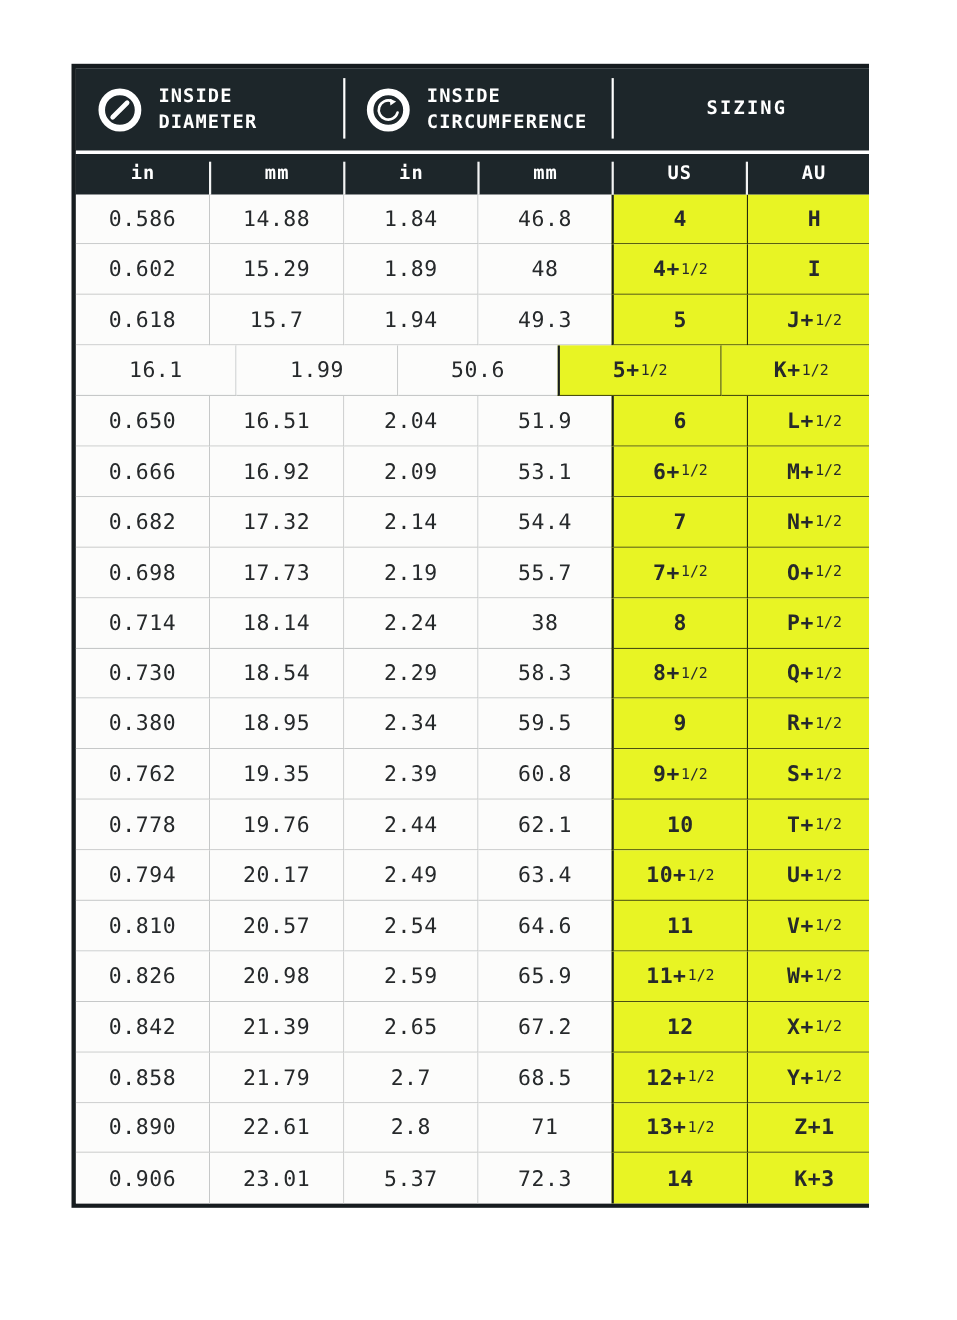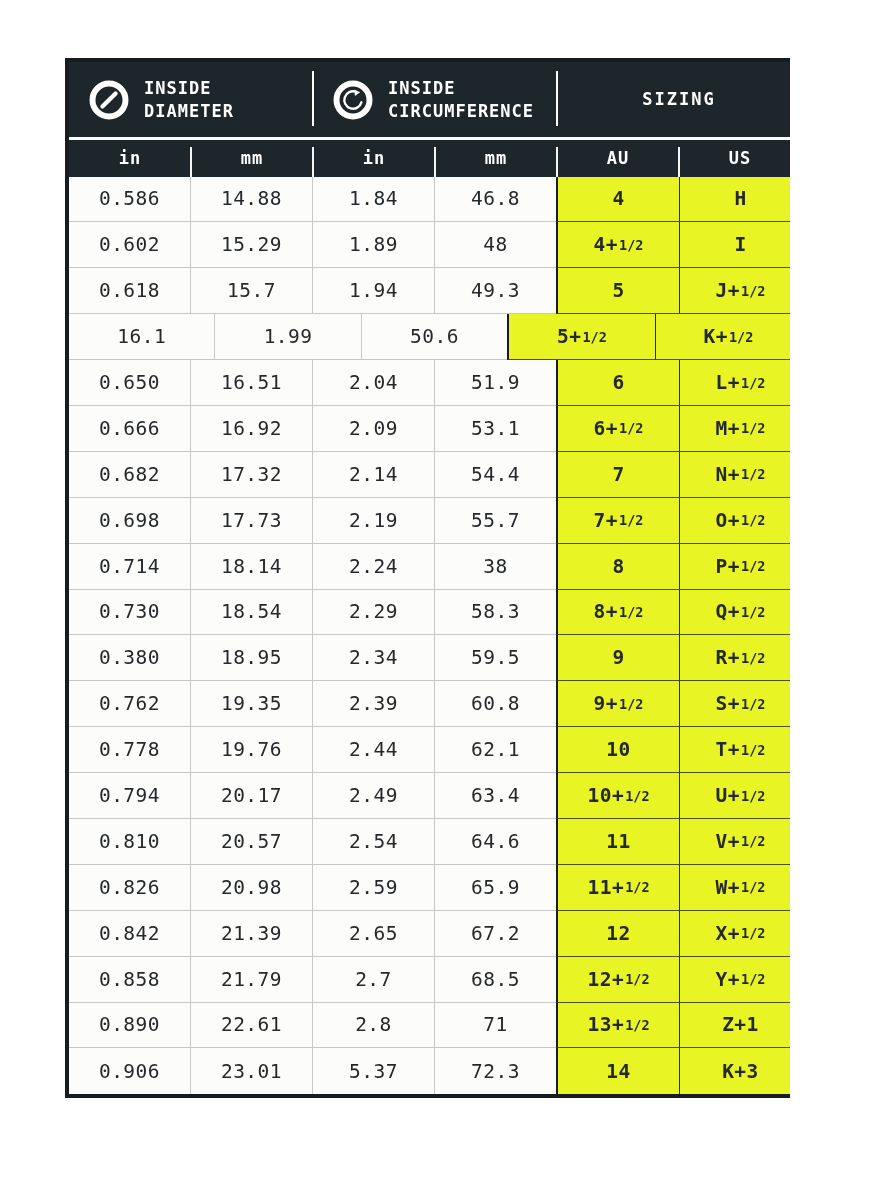--- a/index.html
+++ b/index.html
@@ -68,21 +68,21 @@
   }
   .cell.c3{border-right:none;}
   .cell.size{
     background:var(--highlight-yellow);font-weight:bold;
     border-right:1.5px solid var(--yellow-line-dark);
     border-bottom:1.5px solid var(--yellow-line);
   }
   .cell.us{border-left:2.5px solid var(--border-dark);}
   .cell.au{border-right:none;}
   .row:last-child .cell{border-bottom:none;}
-  .fr{font-size:13.5px;font-weight:bold;margin-left:1px;letter-spacing:0;}
+  .fr{font-size:13.5px;font-weight:normal;margin-left:1px;letter-spacing:0;}
 </style>
 </head>
 <body>
 
 <div class="sheet">
   <div class="tablebox">
 
     <div class="head-top">
       <div class="group">
         <span class="icon">
@@ -110,22 +110,22 @@
       </div>
     </div>
 
     <div class="hr"></div>
 
     <div class="head-sub">
       <div class="scell">in</div>
       <div class="scell">mm</div>
       <div class="scell">in</div>
       <div class="scell">mm</div>
+      <div class="scell">US</div>
       <div class="scell">AU</div>
-      <div class="scell">US</div>
     </div>
 
     <div class="tbody">
         <div class="row">
           <div class="cell c0">0.586</div>
           <div class="cell c1">14.88</div>
           <div class="cell c2">1.84</div>
           <div class="cell c3">46.8</div>
           <div class="cell c4 size us">4</div>
           <div class="cell c5 size au">H</div>

